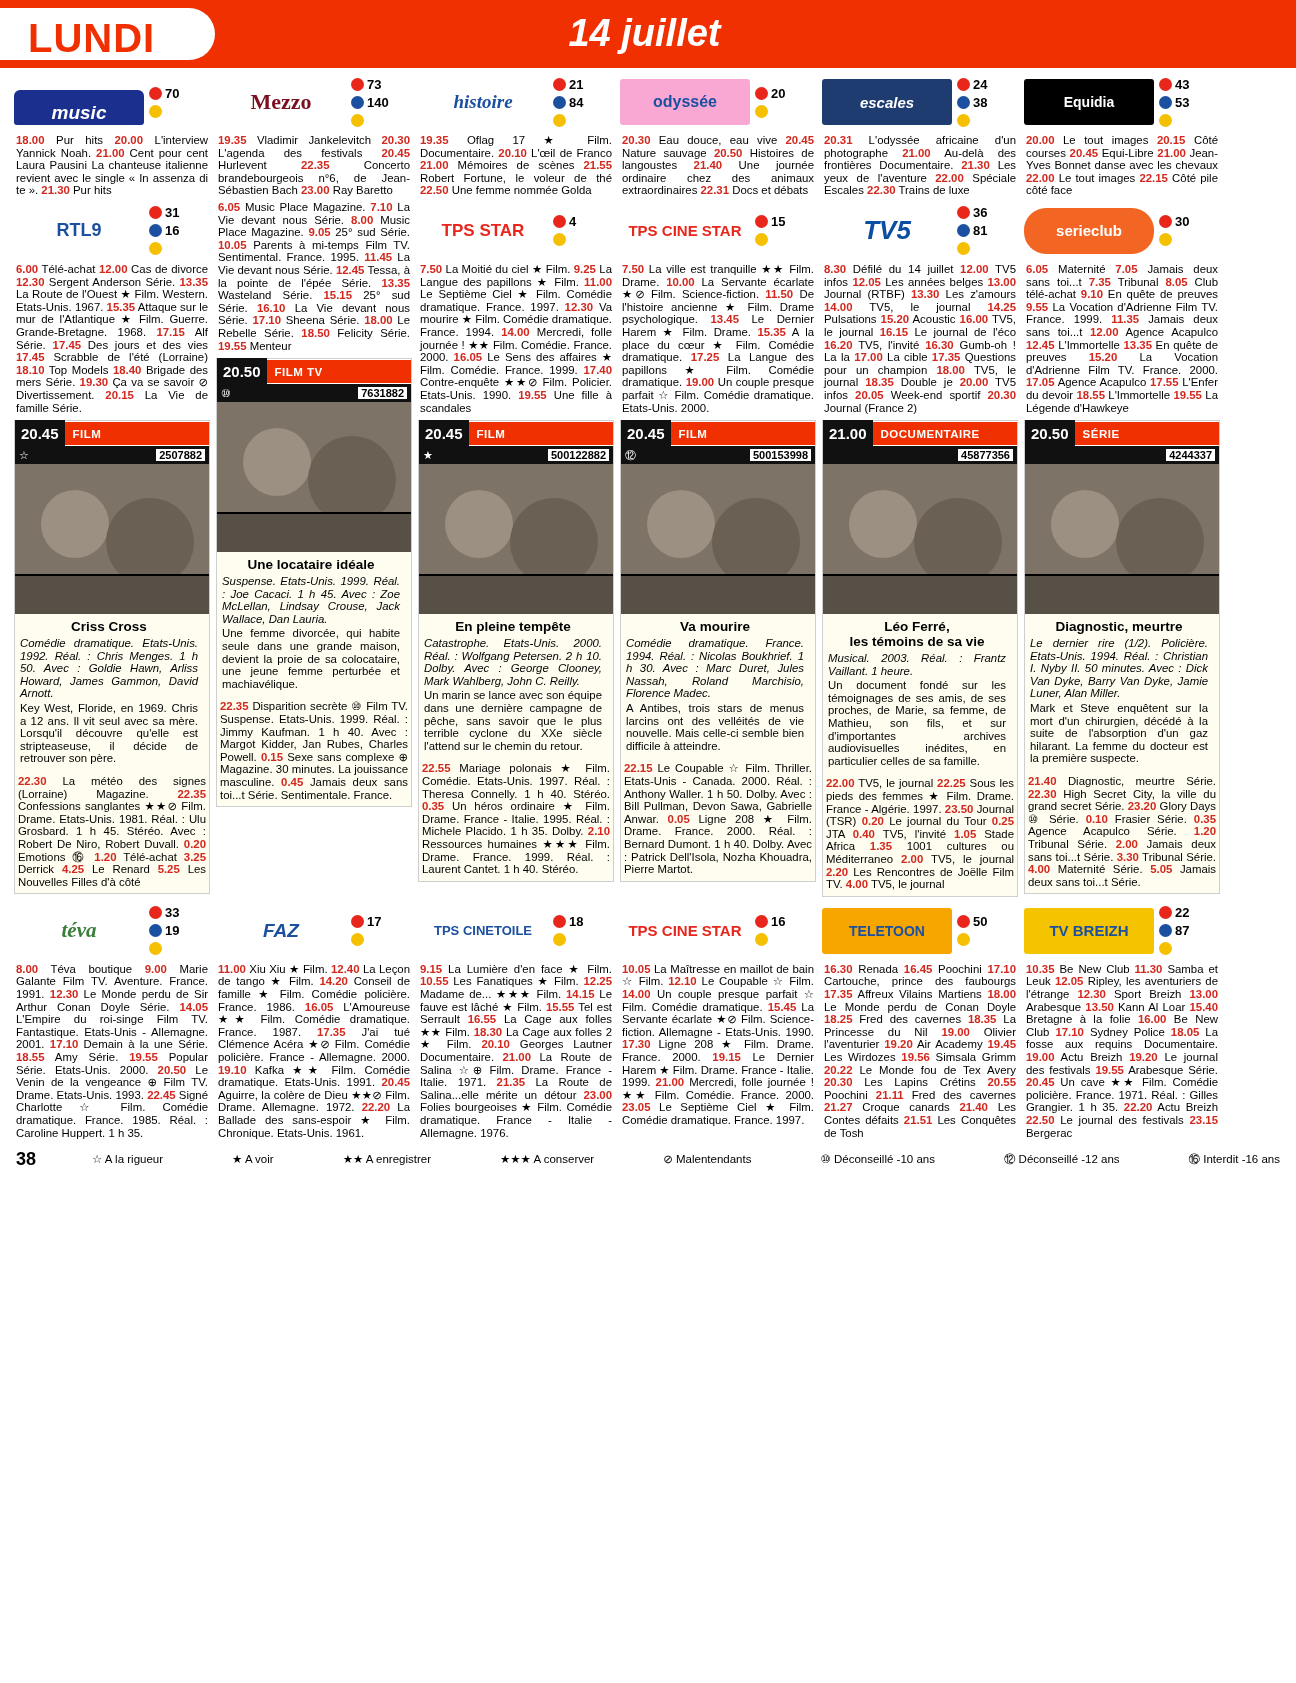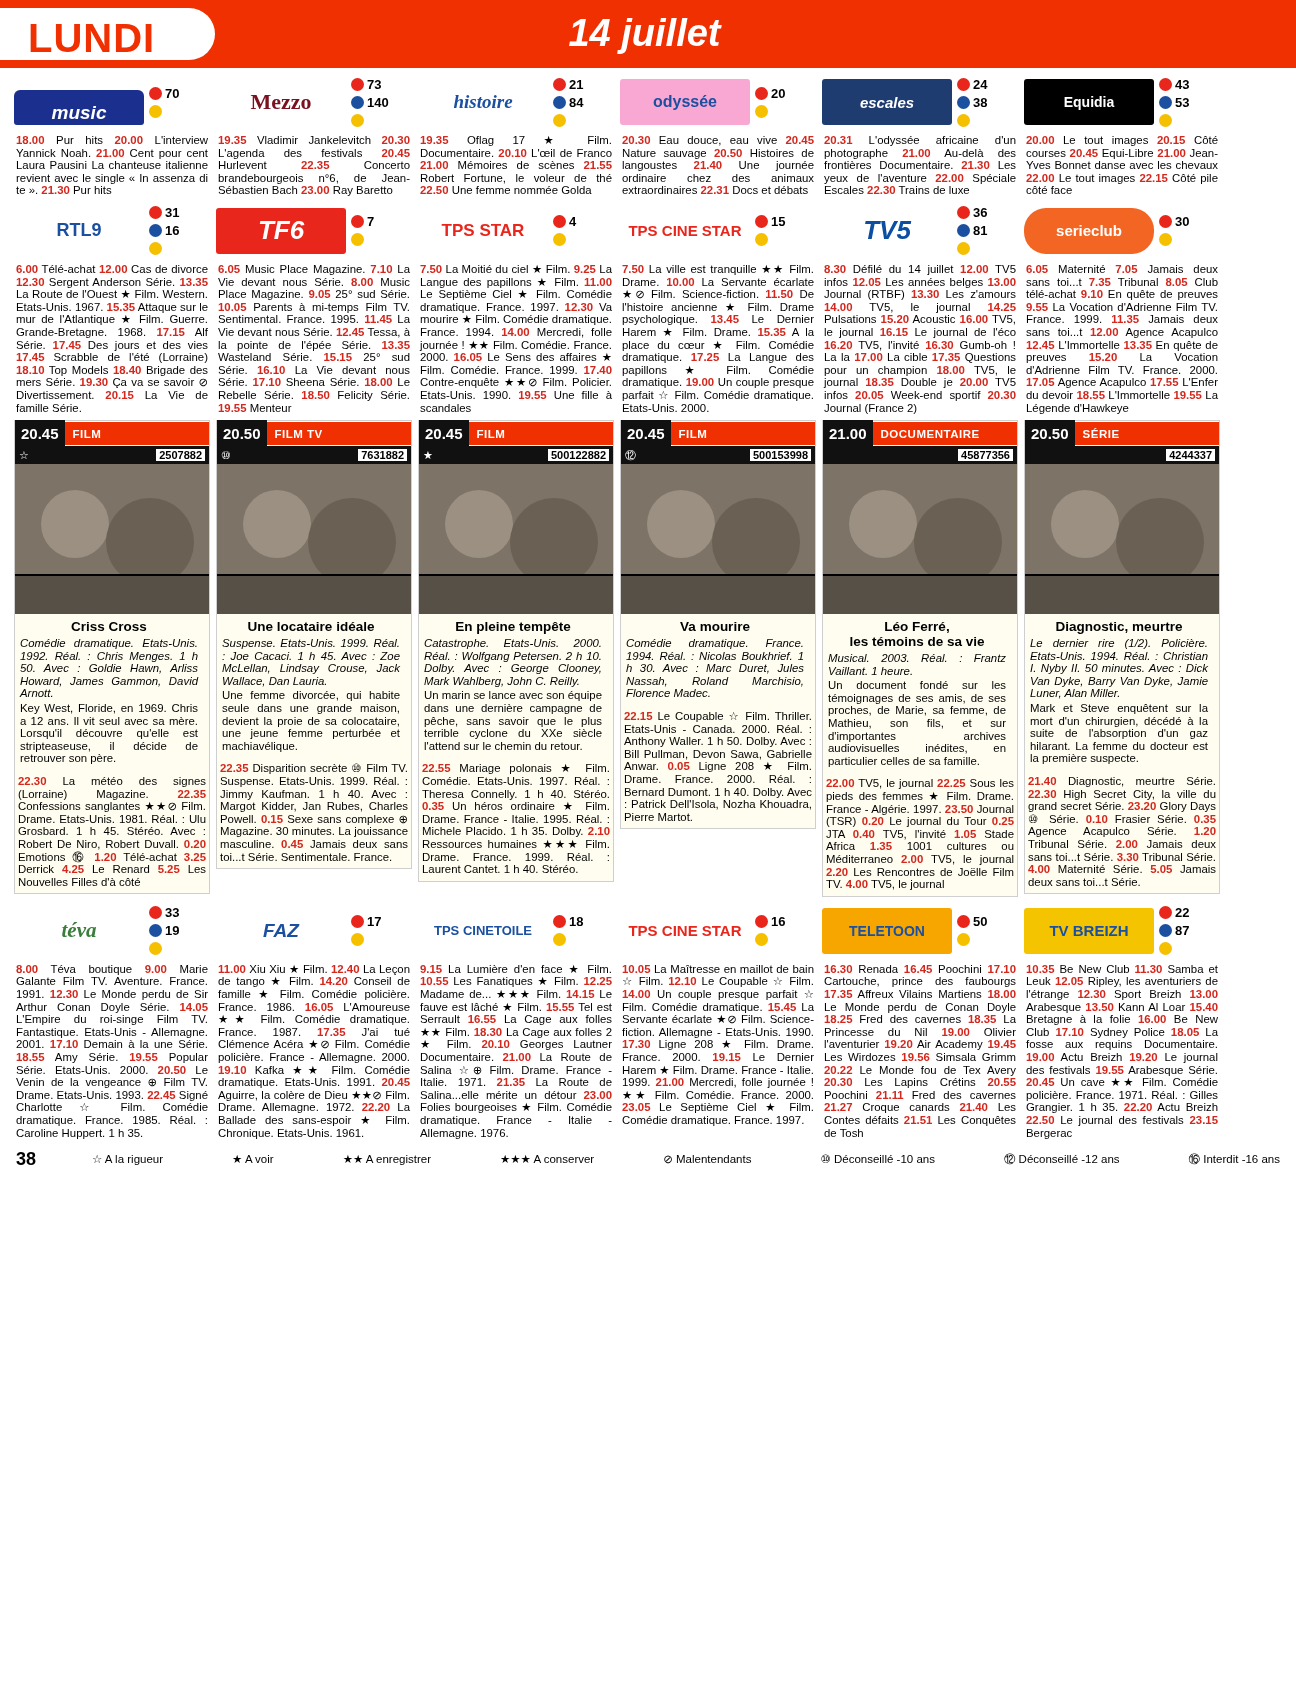--- a/index.html
+++ b/index.html
@@ -271,34 +271,20 @@
             </svg></div>
           <div class="cardbody">
             <div class="ctitle">Criss Cross</div>
             <div class="cmeta">Comédie dramatique. Etats-Unis. 1992. Réal. : Chris Menges. 1 h 50. Avec : Goldie Hawn, Arliss Howard, James Gammon, David Arnott.</div>
             <div class="cdesc">Key West, Floride, en 1969. Chris a 12 ans. Il vit seul avec sa mère. Lorsqu'il découvre qu'elle est stripteaseuse, il décide de retrouver son père.</div>
           </div>
           <div class="cafter"><b class="tm">22.30</b> La météo des signes (Lorraine) Magazine. <b class="tm">22.35</b> Confessions sanglantes ★★⊘ Film. Drame. Etats-Unis. 1981. Réal. : Ulu Grosbard. 1 h 45. Stéréo. Avec : Robert De Niro, Robert Duvall. <b class="tm">0.20</b> Emotions ⑯ <b class="tm">1.20</b> Télé-achat <b class="tm">3.25</b> Derrick <b class="tm">4.25</b> Le Renard <b class="tm">5.25</b> Les Nouvelles Filles d'à côté</div>
         </div>
       </div>
       <div class="col">
-        <div class="chanrow">
-          <div class="logo">
-            <div class="lg-tf6">TF6</div>
-          </div>
-          <div class="dots">
-            <div class="dotline">
-              <span class="dot red"></span>
-              <span class="num">7</span>
-            </div>
-            <div class="dotline">
-              <span class="dot yel"></span>
-            </div>
-          </div>
-        </div>
         <div class="prog"><b class="tm">6.05</b> Music Place Magazine. <b class="tm">7.10</b> La Vie devant nous Série. <b class="tm">8.00</b> Music Place Magazine. <b class="tm">9.05</b> 25° sud Série. <b class="tm">10.05</b> Parents à mi-temps Film TV. Sentimental. France. 1995. <b class="tm">11.45</b> La Vie devant nous Série. <b class="tm">12.45</b> Tessa, à la pointe de l'épée Série. <b class="tm">13.35</b> Wasteland Série. <b class="tm">15.15</b> 25° sud Série. <b class="tm">16.10</b> La Vie devant nous Série. <b class="tm">17.10</b> Sheena Série. <b class="tm">18.00</b> Le Rebelle Série. <b class="tm">18.50</b> Felicity Série. <b class="tm">19.55</b> Menteur</div>
         <div class="card">
           <div class="cardhead">
             <div class="chip">20.50</div>
             <div class="kind">FILM TV</div>
           </div>
           <div class="coderow">
             <span class="star">⑩</span>
             <span class="code">7631882</span>
           </div>
@@ -385,20 +371,21 @@
           <div class="pic"><svg width="100%" height="100%" viewBox="0 0 194 150" preserveAspectRatio="none">
               <rect width="194" height="150" fill="#7d7366"></rect>
               <circle cx="60" cy="60" r="34" fill="#9c9083"></circle>
               <circle cx="135" cy="78" r="44" fill="#6a6054"></circle>
               <rect y="110" width="194" height="40" fill="#56４e45"></rect>
               <rect y="112" width="194" height="38" fill="#565047"></rect>
             </svg></div>
           <div class="cardbody">
             <div class="ctitle">Va mourire</div>
             <div class="cmeta">Comédie dramatique. France. 1994. Réal. : Nicolas Boukhrief. 1 h 30. Avec : Marc Duret, Jules Nassah, Roland Marchisio, Florence Madec.</div>
+            <div class="cdesc">A Antibes, trois stars de menus larcins ont des velléités de vie nouvelle. Mais celle-ci semble bien difficile à atteindre.</div>
           </div>
           <div class="cafter"><b class="tm">22.15</b> Le Coupable ☆ Film. Thriller. Etats-Unis - Canada. 2000. Réal. : Anthony Waller. 1 h 50. Dolby. Avec : Bill Pullman, Devon Sawa, Gabrielle Anwar. <b class="tm">0.05</b> Ligne 208 ★ Film. Drame. France. 2000. Réal. : Bernard Dumont. 1 h 40. Dolby. Avec : Patrick Dell'Isola, Nozha Khouadra, Pierre Martot.</div>
         </div>
       </div>
       <div class="col">
         <div class="chanrow">
           <div class="logo">
             <div class="lg-tv5">TV5</div>
           </div>
           <div class="dots">

